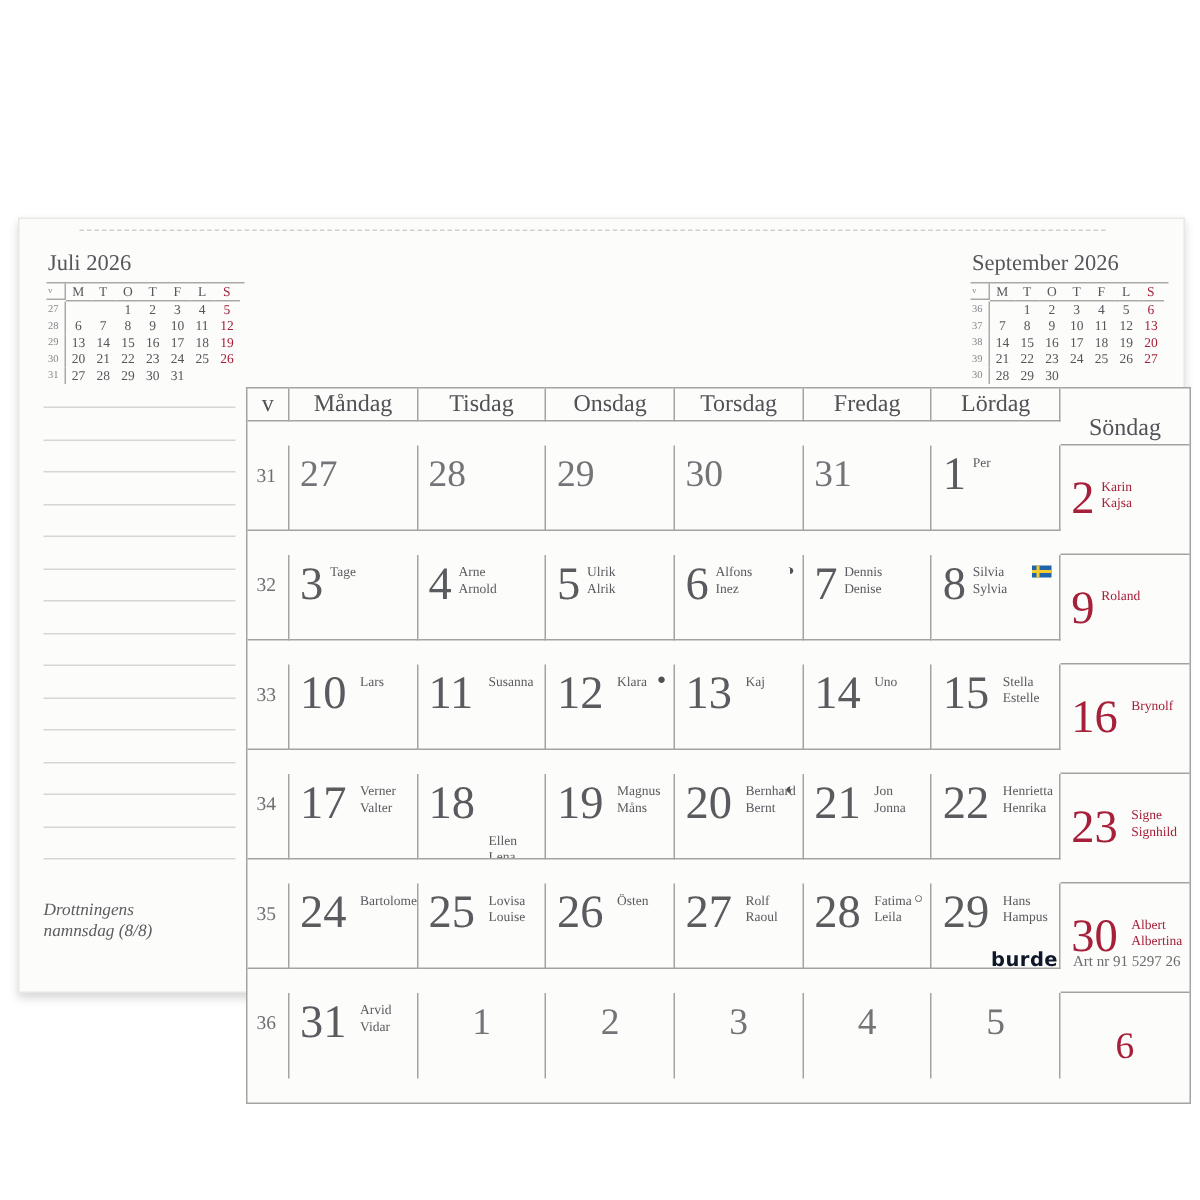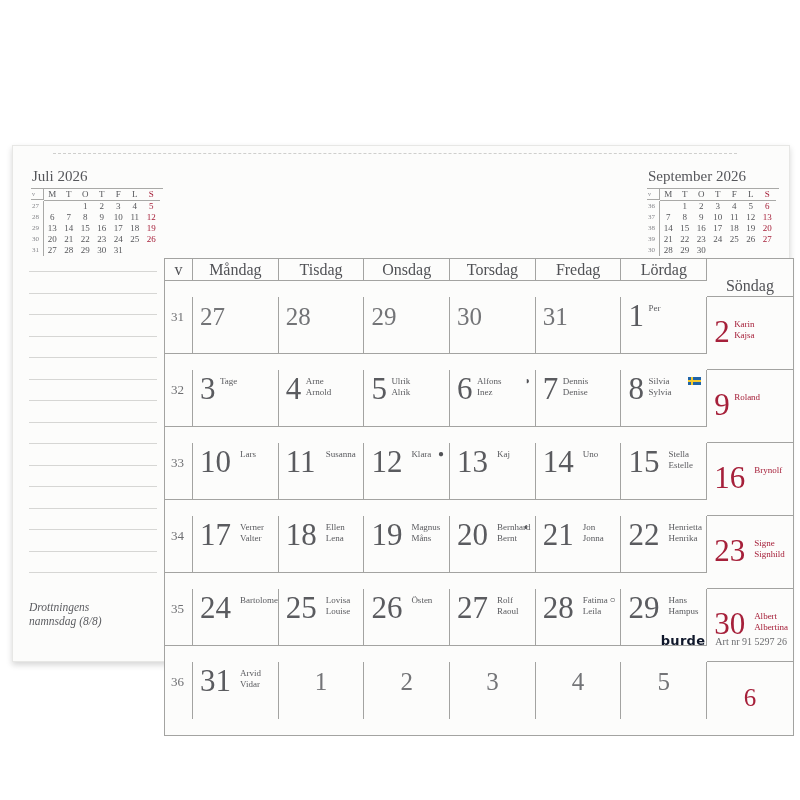--- a/index.html
+++ b/index.html
@@ -344,21 +344,21 @@
       <div class="wk">34</div>
       <div class="cell">
         <div class="num">17</div>
         <div class="names" style="left: 47px;">
           <span>Verner</span>
           <span>Valter</span>
         </div>
       </div>
       <div class="cell">
         <div class="num">18</div>
-        <div class="names" style="left: 47px;">
+        <div class="names" style="left: 47px; margin-top: 33px;">
           <span>Ellen</span>
           <span>Lena</span>
         </div>
       </div>
       <div class="cell">
         <div class="num">19</div>
         <div class="names" style="left: 47px;">
           <span>Magnus</span>
           <span>Måns</span>
         </div>

